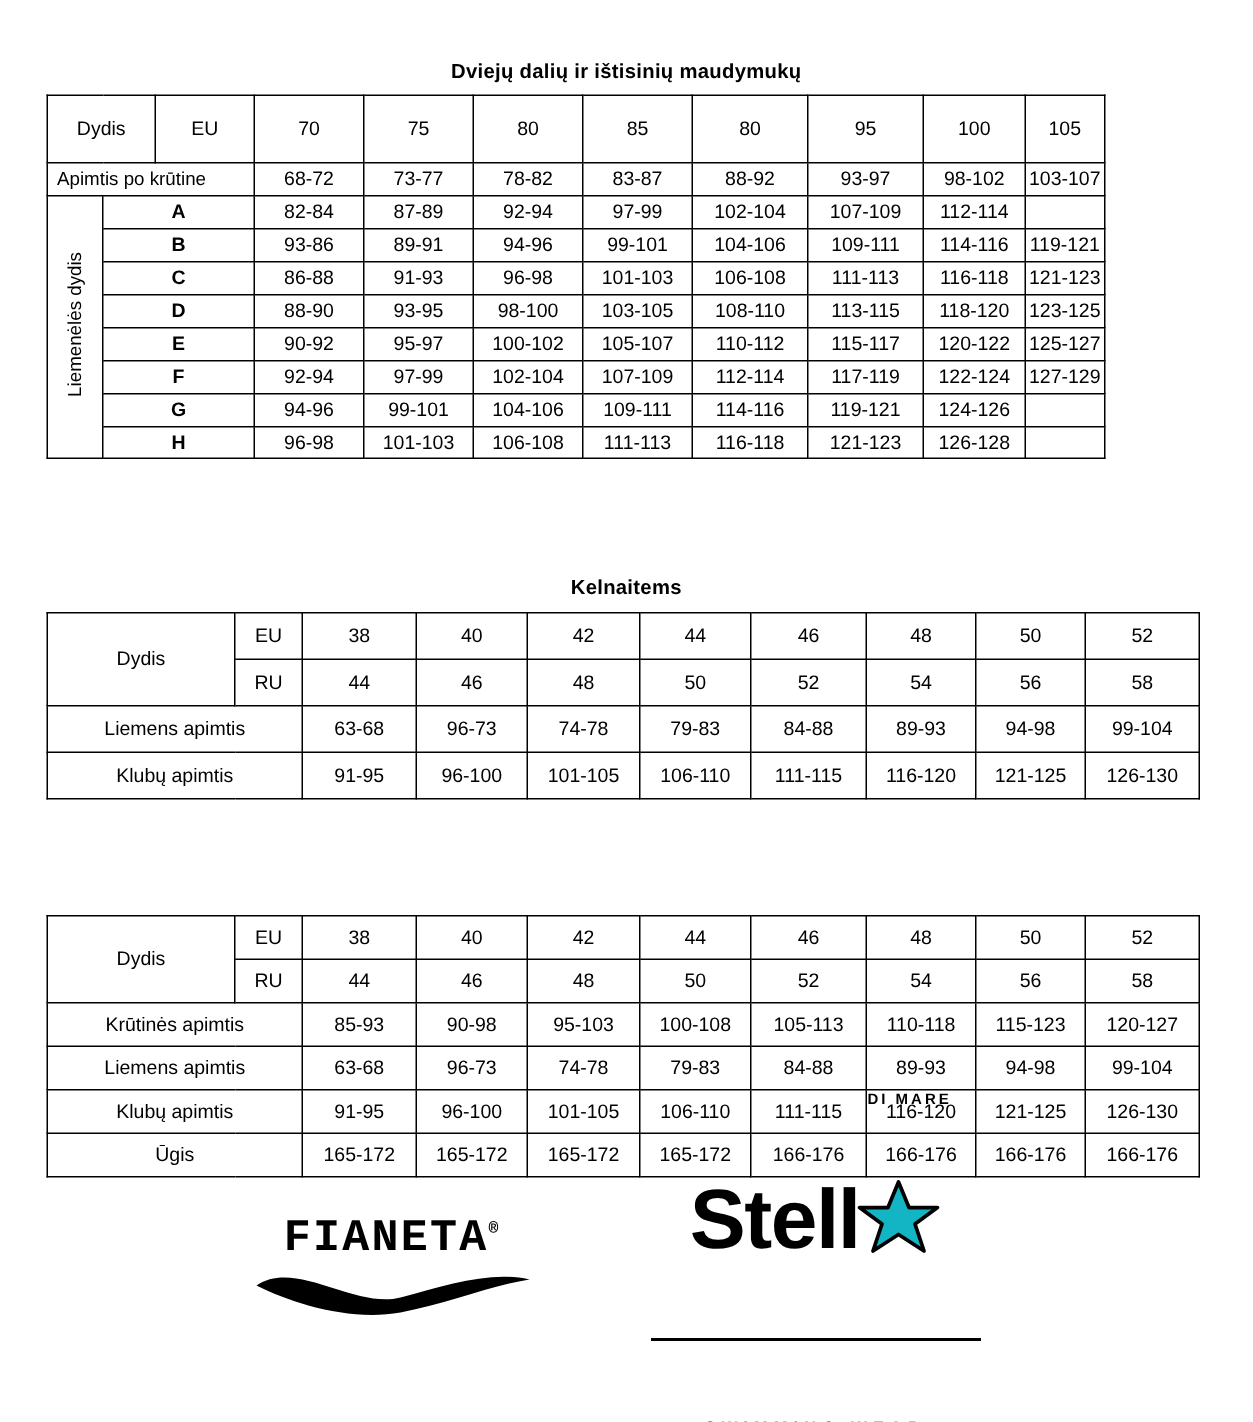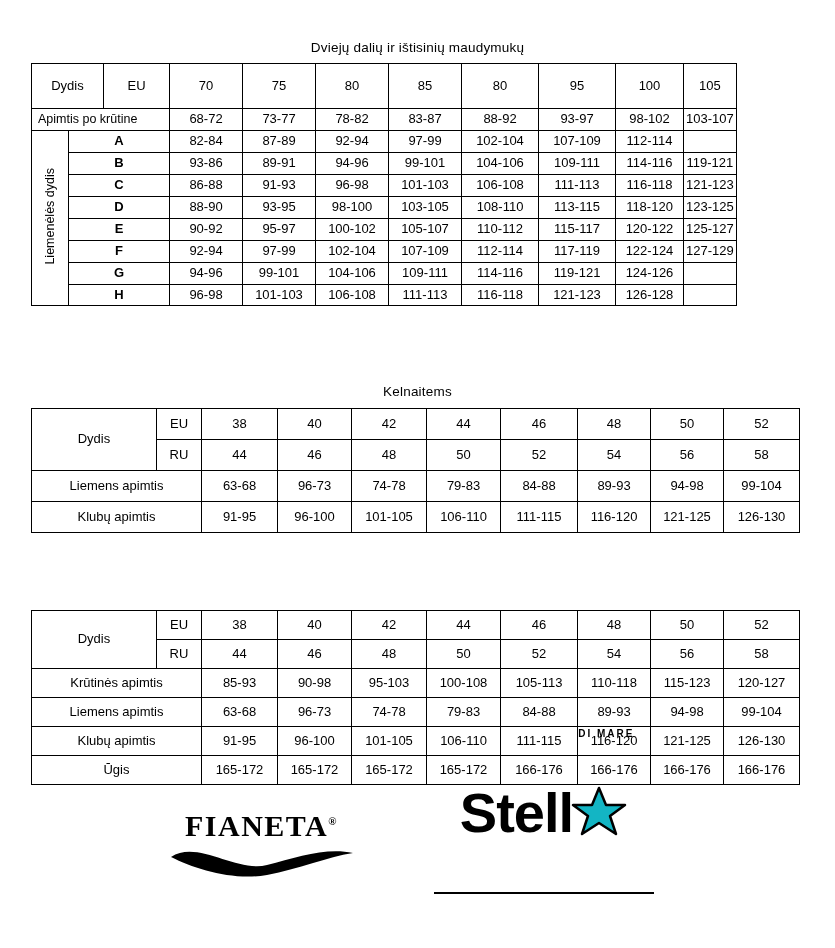--- a/index.html
+++ b/index.html
@@ -16,21 +16,21 @@
     overflow: hidden;
   }
   .page {
     position: relative;
     width: 835px;
     height: 948px;
   }
 
   .section-title {
     text-align: center;
-    font-weight: normal;
+    font-weight: bold;
     font-size: 13.5px;
     letter-spacing: 0.2px;
   }
 
   table.grid {
     border-collapse: collapse;
     table-layout: fixed;
   }
   table.grid td {
     border: 1px solid #000000;
@@ -123,21 +123,21 @@
     align-items: center;
     gap: 62px;
   }
   .logo-fianeta {
     display: flex;
     flex-direction: column;
     align-items: center;
     width: 190px;
   }
   .logo-fianeta .word {
-    font-family: Liberation Serif, serif;
+    font-family: Liberation Mono, monospace;
     font-weight: bold;
     font-size: 30px;
     letter-spacing: 1.5px;
     position: relative;
   }
   .logo-fianeta .reg {
     font-size: 11px;
     vertical-align: super;
   }
   .logo-stella {

